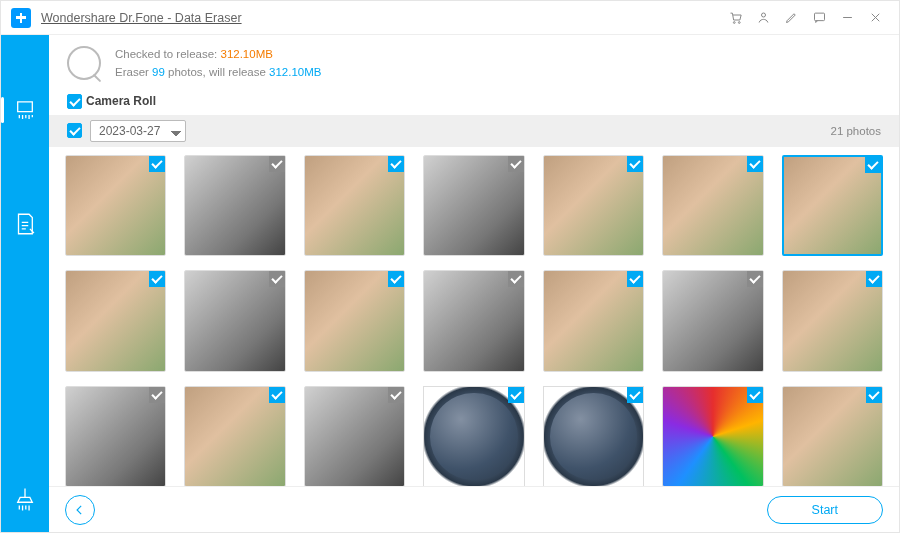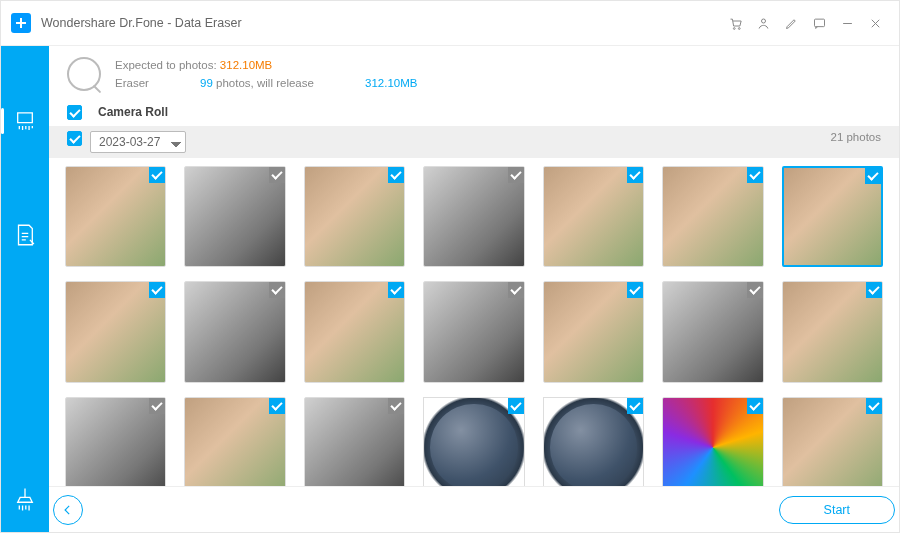--- a/index.html
+++ b/index.html
@@ -1,20 +1,20 @@
 <!DOCTYPE html>
 <html><head>
   <meta charset="utf-8">
   <style>
     * { box-sizing: border-box; margin: 0; padding: 0; }
     body { font-family: "Segoe UI", Arial, sans-serif; font-size: 12px; color: #555; background: #fff; width: 900px; height: 533px; overflow: hidden; }
     .window { width: 900px; height: 533px; display: flex; flex-direction: column; border: 1px solid #e5e5e5; }
 
     
-    .titlebar { height: 45px; display: flex; align-items: center; padding: 0 10px; border-bottom: 1px solid #eee; }
+    .titlebar { height: 34px; display: flex; align-items: center; padding: 0 10px; border-bottom: 1px solid #eee; text-decoration: underline; }
     .app-icon { width: 20px; height: 20px; background: #0099ff; border-radius: 3px; position: relative; margin-right: 10px; flex-shrink:0; }
     .app-icon::before, .app-icon::after { content:""; position:absolute; background:#fff; }
     .app-icon::before { width:10px; height:2.5px; top:8.75px; left:5px; }
     .app-icon::after  { width:2.5px; height:10px; top:5px; left:8.75px; }
     .app-title { color:#666; font-size:12.5px; }
     .titlebar-spacer { flex:1; }
     .tb-btn { width:28px; height:28px; display:flex; align-items:center; justify-content:center; color:#888; cursor:pointer; }
     .tb-btn svg { width:15px; height:15px; stroke:#888; fill:none; stroke-width:1.6; }
 
     
@@ -26,28 +26,28 @@
     .nav-item.active::after { content:""; position:absolute; left:-9px; top:2px; bottom:2px; width:3px; background:#fff; border-radius:2px; }
 
     .main { flex:1; display:flex; flex-direction:column; min-width:0; }
 
     
     .info { display:flex; align-items:center; gap:14px; padding:10px 18px 8px; }
     .info-icon { width:34px; height:34px; border:2.2px solid #bbb; border-radius:50%; position:relative; flex-shrink:0; }
     .info-icon::after { content:""; position:absolute; width:10px; height:2.2px; background:#bbb; bottom:-1px; right:-3px; transform:rotate(45deg); border-radius:2px; }
     .info-text { font-size:11.5px; color:#888; line-height:1.6; }
     .info-text .hl  { color:#f57c00; }
-    .info-text .hlb { color:#00a9f4;margin-left:48px; }
-
-    
-    .section { display:flex; align-items:center; gap:16px; padding:4px 18px 6px; }
+    .info-text .hlb { color:#00a9f4; }
+
+    
+    .section { display:flex; align-items:center; gap:4px; padding:4px 18px 6px; }
     .section-lbl { color:#444; font-weight:600; font-size:12px; }
 
     
-    .datebar { background:#efefef; display:flex; padding:5px 18px; gap:8px; }
+    .datebar { background:#efefef; display:flex; align-items:center; padding:5px 18px; gap:8px; }
     .dateselect { background:#fff; border:1px solid #bbb; border-radius:2px; padding:3px 24px 3px 8px; font-size:12px; color:#666; appearance:none; background-image: linear-gradient(45deg, transparent 46%, #777 46%), linear-gradient(-45deg, transparent 46%, #777 46%); background-position: right 9px top 10px, right 4px top 10px; background-size: 5px 5px; background-repeat:no-repeat; }
     .count { margin-left:auto; color:#888; font-size:11.5px; }
 
     
     .chk { width:15px; height:15px; border:1px solid #00a9f4; border-radius:2px; background:#00a9f4; position:relative; cursor:pointer; flex-shrink:0; }
     .chk::after { content:""; position:absolute; left:4px; top:1px; width:4px; height:8px; border:solid #fff; border-width:0 2px 2px 0; transform:rotate(45deg); }
 
     
     .grid-wrap { flex:1; overflow:auto; padding:8px 16px; }
     .grid { display:grid; grid-template-columns: repeat(7, 1fr); gap:14px 18px; }
@@ -57,21 +57,21 @@
     .thumb .tick::after { content:""; position:absolute; left:5px; top:2px; width:4px; height:8px; border:solid #fff; border-width:0 2px 2px 0; transform:rotate(45deg); }
 
     
     .ph.color   { background: linear-gradient(135deg,#c0a080 0%,#e0c0a0 40%,#8ba870 100%); }
     .ph.bw      { background: linear-gradient(135deg,#d0d0d0 0%,#777 70%,#444 100%); filter: grayscale(1); }
     .ph.globe   { background: radial-gradient(circle at 50% 50%, #6c7a8e 0%, #42546a 55%, #2a3848 70%, #fff 74%); border-radius:0; }
     .ph.globe::before { content:""; position:absolute; inset:6%; border-radius:50%; background: radial-gradient(circle at 35% 30%, #8390a2 0%, #3f5269 60%, #2a3848 100%); }
     .ph.art     { background: conic-gradient(#e62e2e,#ffb400,#00c060,#1e90ff,#8a2be2,#e62e2e); }
 
     
-    .footer { height:46px; display:flex; align-items:center; padding:0 4px; border-top:1px solid #eee; }
+    .footer { height:46px; display:flex; align-items:center; padding:0 16px; border-top:1px solid #eee; }
     .back { width:30px; height:30px; border:1.8px solid #00a9f4; border-radius:50%; display:flex; align-items:center; justify-content:center; cursor:pointer; }
     .back svg { width:14px; height:14px; stroke:#00a9f4; fill:none; stroke-width:2; }
     .start { margin-left:auto; border:1.6px solid #00a9f4; color:#00a9f4; background:#fff; border-radius:16px; padding:6px 44px; font-size:12.5px; cursor:pointer; }
 
     .grid-wrap::-webkit-scrollbar{width:0}
   </style>
 </head>
 <body>
 
 <div class="window">
@@ -139,21 +139,21 @@
             <path d="M9 24v5M13 24v6M17 24v5M21 24v6"></path>
           </svg>
       </div>
     </div>
 
     <div class="main">
       <div class="info">
         <div class="info-icon"></div>
         <div class="info-text">
           <div>
-            <span>Expected to photos: </span><span class="hl">312.10MB</span>
+            <span>Checked to release: </span><span class="hl">312.10MB</span>
           </div>
           <div>
             <span>Eraser </span><span class="hlb">99</span><span> photos, will release </span><span class="hlb">312.10MB</span>
           </div>
         </div>
       </div>
 
       <div class="section">
         <div class="chk"></div>
         <div class="section-lbl">Camera Roll</div>

